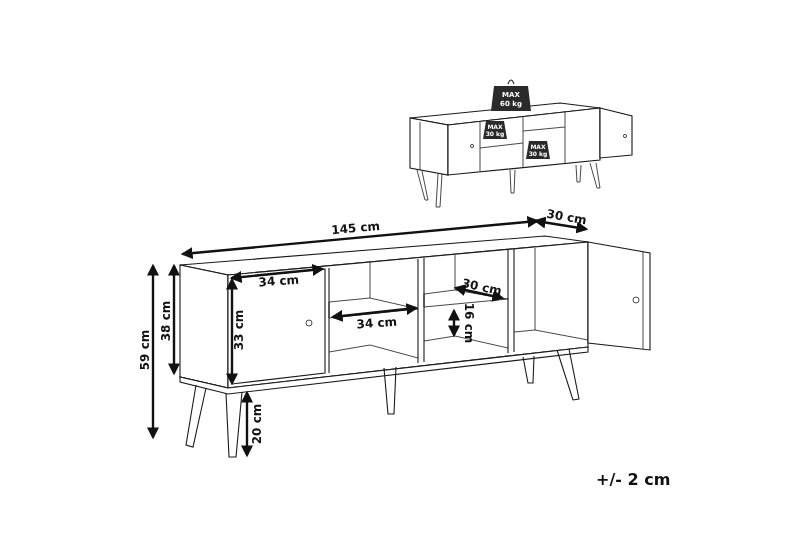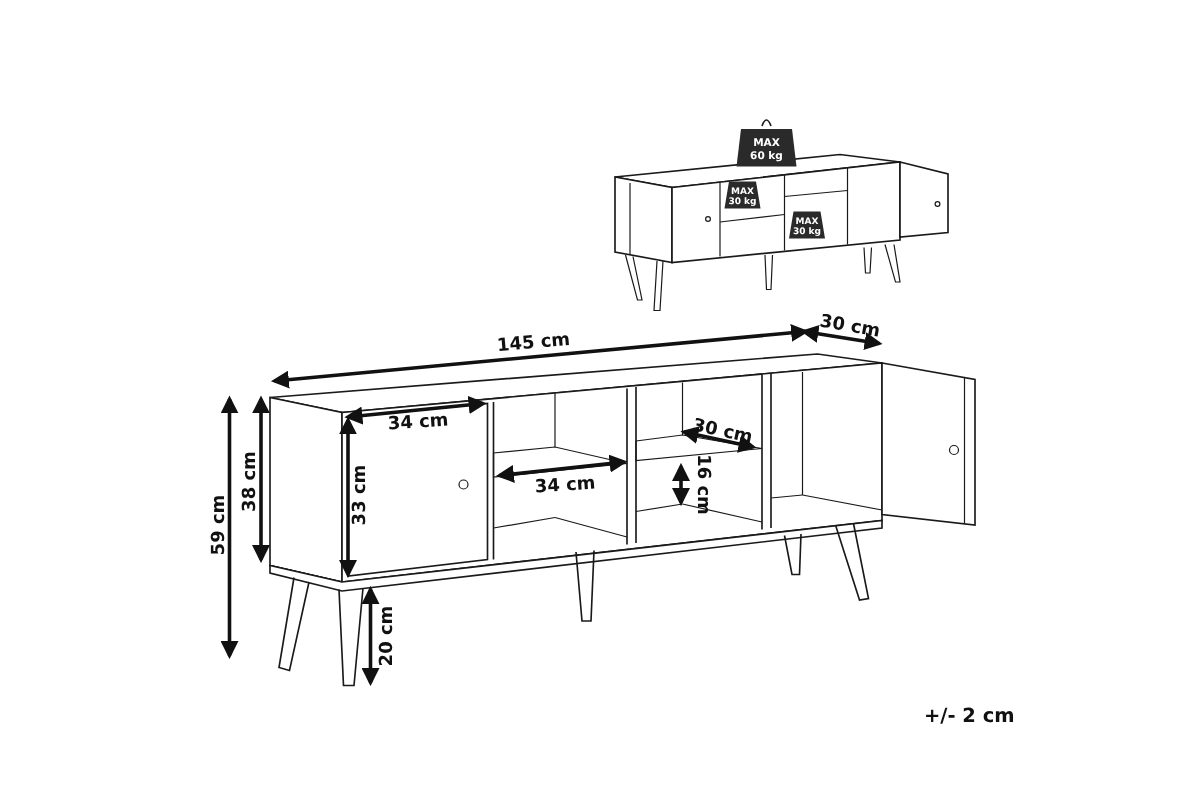--- a/index.html
+++ b/index.html
@@ -3,21 +3,21 @@
   <meta charset="utf-8">
   <style>
     html, body { margin: 0; padding: 0; background: #ffffff; }
     body { width: 800px; height: 533px; position: relative; overflow: hidden; }
     .canvas { position: absolute; left: 0; top: 0; width: 800px; height: 409px; }
     svg text { font-family: "DejaVu Sans", sans-serif; font-weight: bold; fill: #111; }
     .line { stroke: #1a1a1a; stroke-width: 1.1; fill: none; }
     .thin { stroke: #1a1a1a; stroke-width: 0.8; fill: none; }
     .fill-w { fill: #ffffff; }
     .dim { stroke: #111; stroke-width: 2.4; fill: none; }
-    .tol { position: absolute; left: 596px; top: 470px; font-family: "DejaVu Sans", sans-serif; font-weight: bold; font-size: 13px; color: #111; margin-left: 20px; }
+    .tol { position: absolute; left: 596px; top: 470px; font-family: "DejaVu Sans", sans-serif; font-weight: bold; font-size: 16px; color: #111; }
   </style>
 </head>
 <body>
 
 <div class="canvas">
 <svg width="800" height="533" viewBox="0 0 800 533" xmlns="http://www.w3.org/2000/svg">
   <defs>
     <marker id="ah" viewBox="0 0 10 10" refX="8" refY="5" markerWidth="5" markerHeight="5" orient="auto-start-reverse">
       <path d="M0,0 L10,5 L0,10 z" fill="#111"></path>
     </marker>

